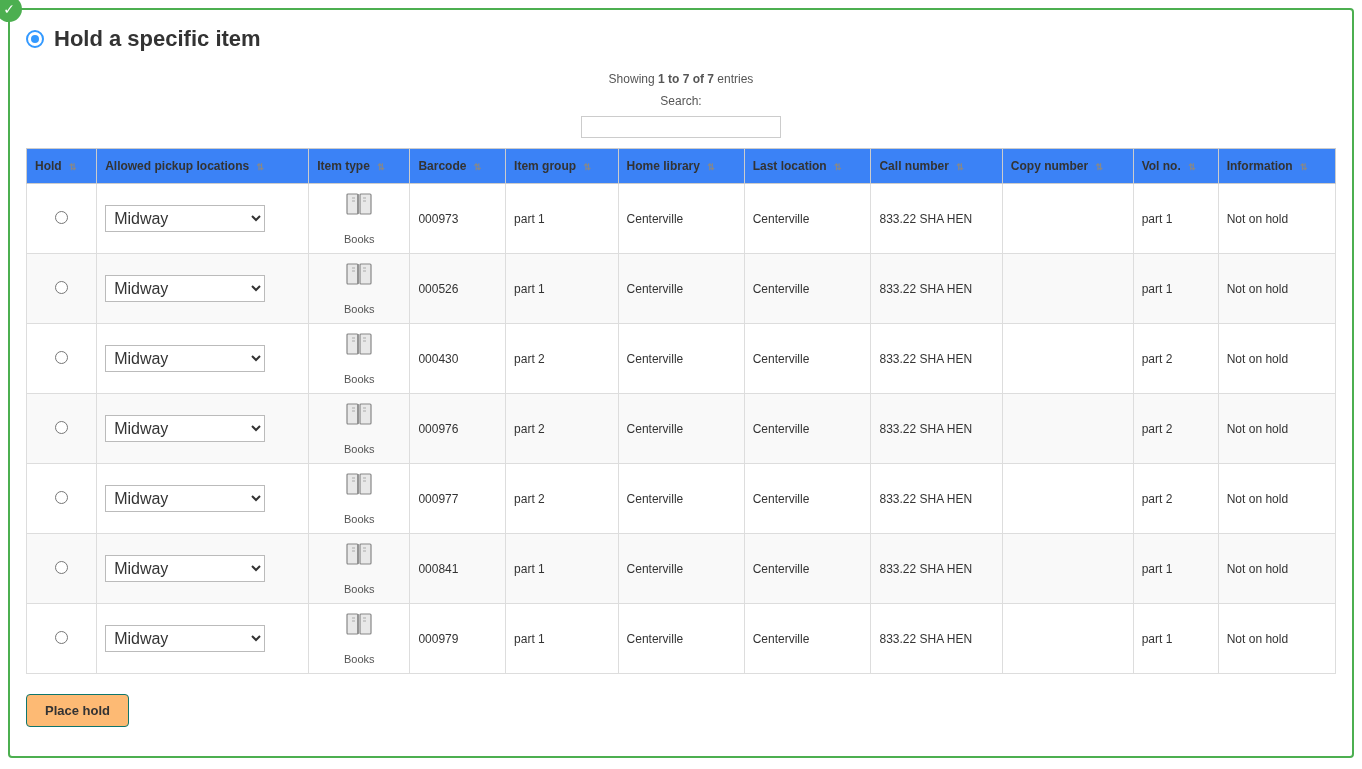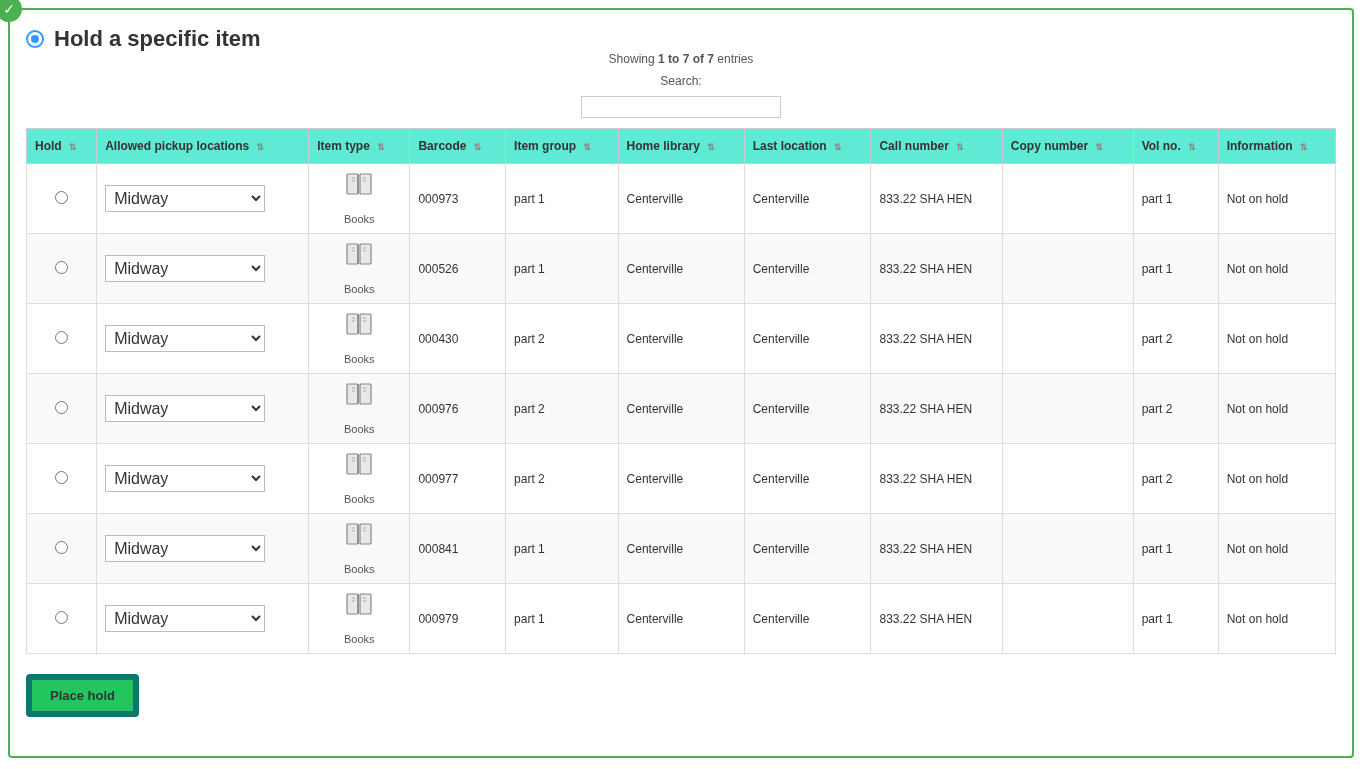--- a/index.html
+++ b/index.html
@@ -28,20 +28,21 @@
       display: flex;
       align-items: center;
       justify-content: center;
       color: #fff;
       font-size: 14px;
     }
     .page-title {
       display: flex;
       align-items: center;
       gap: 10px;
+      margin-bottom: 20px;
     }
     .page-title .radio-dot {
       width: 18px;
       height: 18px;
       border-radius: 50%;
       border: 2px solid #3399ff;
       display: flex;
       align-items: center;
       justify-content: center;
     }
@@ -71,21 +72,21 @@
       padding: 3px 6px;
       font-size: 12px;
       width: 200px;
     }
     table {
       width: 100%;
       border-collapse: collapse;
       font-size: 12px;
     }
     thead tr {
-      background: #5eead4;
+      background: #3b82f6;
     }
     thead th {
       padding: 10px 8px;
       text-align: left;
       border: 1px solid #ccc;
       white-space: nowrap;
       font-weight: bold;
       color: #333;
       cursor: pointer;
       user-select: none;
@@ -120,23 +121,23 @@
     select.location-select {
       width: 160px;
       padding: 3px 4px;
       font-size: 16px;
       border: 1px solid #bbb;
       background: #fff;
       color: #333;
     }
     .place-hold-btn {
       margin-top: 20px;
-      background: #22c55e;
-      color: #333;
-      border: 6px solid #0f766e;
+      background: #fdba74;
+      color: #333;
+      border: 1px solid #0f766e;
       padding: 8px 18px;
       font-size: 13px;
       font-weight: bold;
       border-radius: 4px;
       cursor: pointer;
     }
     .radio-cell {
       text-align: center;
     }
     input[type="radio"] {

